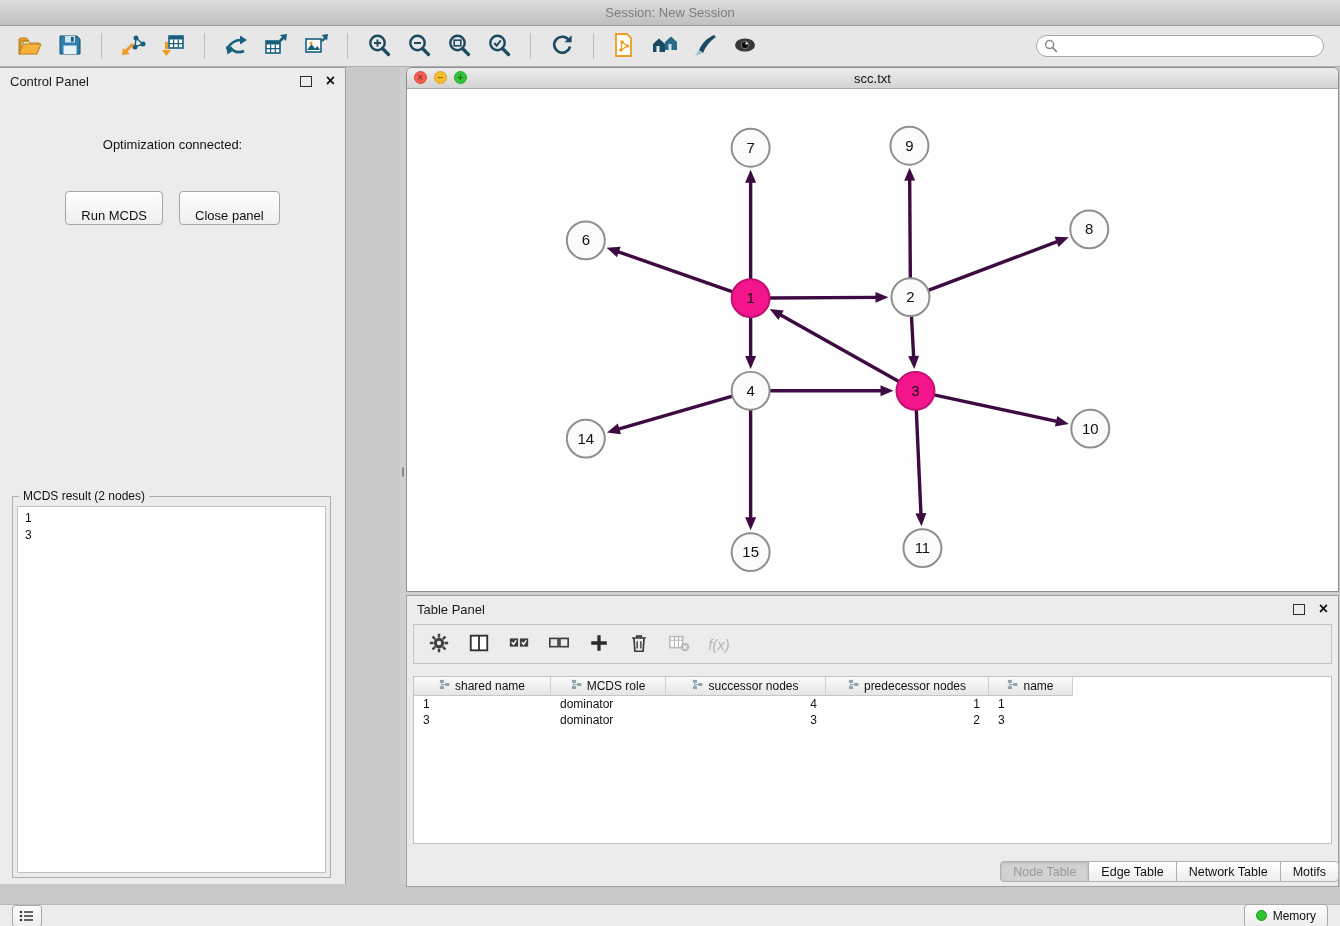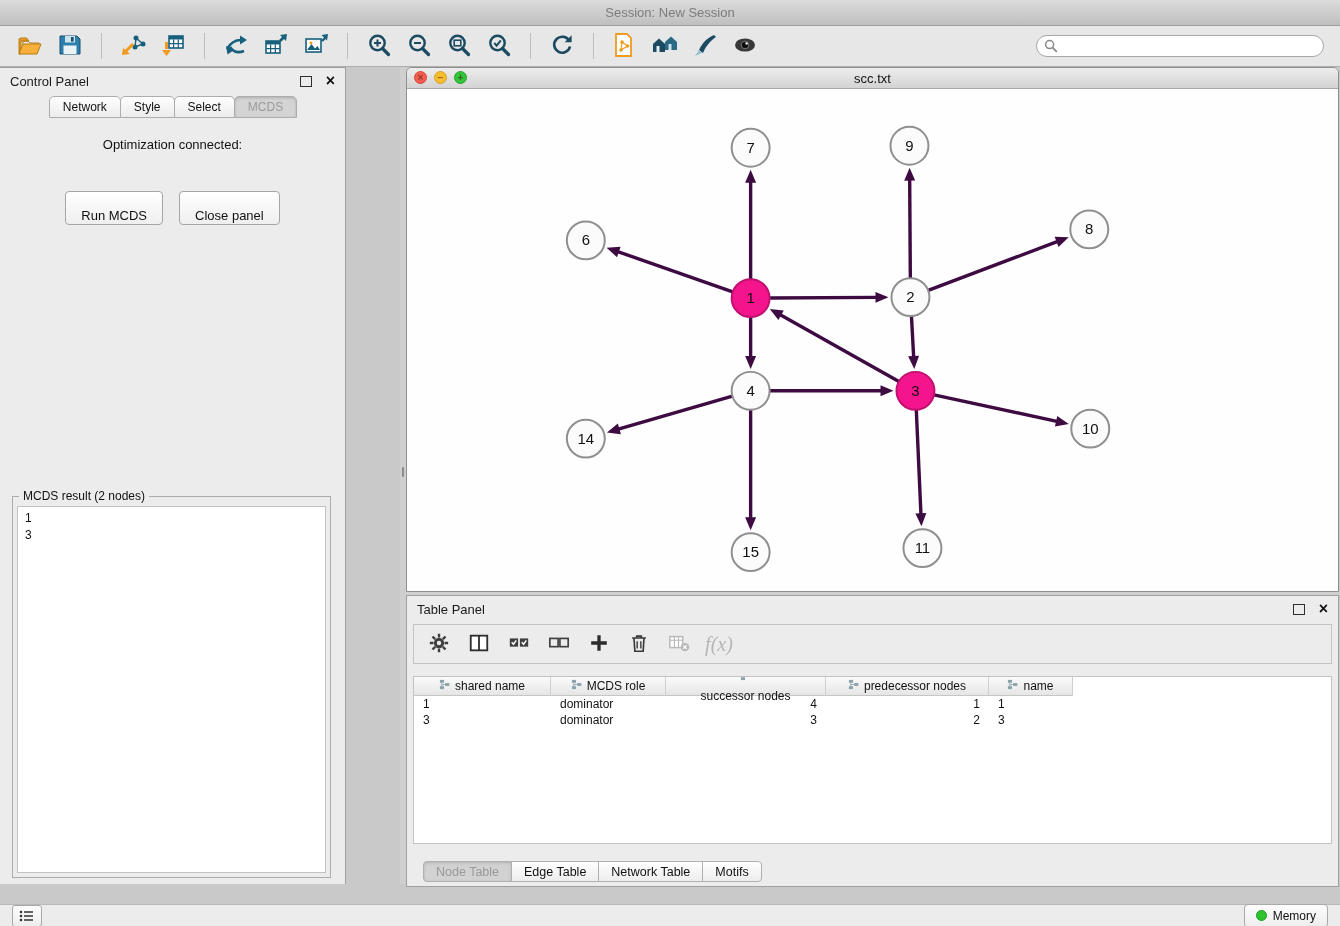--- a/index.html
+++ b/index.html
@@ -75,31 +75,31 @@
   #graph-svg{position:absolute;left:0;top:0;width:100%;height:100%}
   .hsplit{position:absolute;left:406px;right:0;top:592px;height:3px;background:#cfcfcf}
 
   
   .table-panel{position:absolute;left:406px;right:1px;top:595px;height:292px;background:#ececec;
     border:1px solid #9f9f9f;box-sizing:border-box}
   .tp-toolbar{position:absolute;left:6px;right:6px;top:28px;height:40px;background:#ececec;
     border:1px solid #c3c3c3;display:flex;align-items:center;padding:0 10px;gap:10px;box-sizing:border-box}
   .tp-toolbar .tbtn{width:30px;height:28px}
   .tp-toolbar .tbtn svg{width:22px;height:22px}
-  .fx{font-family:Liberation Serif, serif;font-style:italic;font-size:20px;color:#b5b5b5}
+  .fx{font-family:Liberation Sans, sans-serif;font-style:italic;font-size:15px;color:#b5b5b5}
   .tp-table{position:absolute;left:6px;right:6px;top:80px;bottom:42px;background:#fff;
     border:1px solid #c3c3c3;overflow:hidden}
   .tb-headrow{display:flex;height:19px}
   .tb-hcell{box-sizing:border-box;border-right:1px solid #cfcfcf;border-bottom:1px solid #c6c6c6;
     background:linear-gradient(#fbfbfb,#e5e5e5);display:flex;align-items:center;justify-content:center;
     gap:5px;font-size:12px;color:#111;cursor:pointer}
   .tb-row{display:flex;height:16px;font-size:12px;color:#111;cursor:default}
   .tb-cell{box-sizing:border-box;padding:0 9px;display:flex;align-items:center;overflow:hidden}
   .tb-cell.right{justify-content:flex-end}
-  .tp-tabs{position:absolute;left:16px;right:0;bottom:4px;display:flex;justify-content:flex-start}
+  .tp-tabs{position:absolute;left:7px;right:0;bottom:4px;display:flex;justify-content:flex-end}
   .tp-tab{height:19px;padding:0 12px;display:flex;align-items:center;font-size:12.5px;cursor:pointer;
     border:1px solid #b0b0b0;background:linear-gradient(#ffffff,#ededed);color:#111;margin-right:-1px}
   .tp-tab:first-child{border-radius:4px 0 0 4px}
   .tp-tab:last-child{border-radius:0 4px 4px 0}
   .tp-tab.active{background:#d2d2d2;color:#999;box-shadow:inset 0 1px 3px rgba(0,0,0,.15)}
 
   
   .status-bar{position:absolute;left:0;right:0;bottom:0;height:22px;background:#ececec;
     border-top:1px solid #b9b9b9;display:flex;align-items:center;padding:0 12px;box-sizing:border-box}
   .list-btn{width:28px;height:20px;border:1px solid #a9a9a9;border-radius:3px;cursor:pointer;
@@ -257,26 +257,20 @@
   </div>
 </div>
 
 <div class="control-panel">
   <div class="panel-header">
     <span>Control Panel</span>
     <span class="spacer"></span>
     <span class="float-btn"></span>
     <span class="close-btn">×</span>
   </div>
-  <div class="cp-tabs" id="cp-tabs">
-      <div class="cp-tab">Network</div>
-      <div class="cp-tab">Style</div>
-      <div class="cp-tab">Select</div>
-      <div class="cp-tab active">MCDS</div>
-    </div>
   <div class="cp-body">
     <div class="opt-label">Optimization connected:</div>
     <div class="btn-row">
       <button class="pbtn">Run MCDS</button>
       <button class="pbtn">Close panel</button>
     </div>
     <div class="result-box">
       <span class="result-title">MCDS result (2 nodes)</span>
       <div class="result-list" id="result-list">1
 3</div>
@@ -448,21 +442,21 @@
         </div>
         <div class="tb-hcell" style="width: 115px;">
           <span><svg width="11" height="11" viewBox="0 0 12 12">
               <rect x="1" y="1" width="4.5" height="3.2" fill="#8fa3ad"></rect>
               <rect x="1" y="7.8" width="4.5" height="3.2" fill="#8fa3ad"></rect>
               <rect x="6.8" y="4.4" width="4.5" height="3.2" fill="#8fa3ad"></rect>
               <path d="M3 4.5v3.5M3 6h4.5" stroke="#8fa3ad" fill="none"></path>
             </svg></span>
           <span>MCDS role</span>
         </div>
-        <div class="tb-hcell" style="width: 160px; flex-direction: column;">
+        <div class="tb-hcell" style="width: 160px;">
           <span><svg width="11" height="11" viewBox="0 0 12 12">
               <rect x="1" y="1" width="4.5" height="3.2" fill="#8fa3ad"></rect>
               <rect x="1" y="7.8" width="4.5" height="3.2" fill="#8fa3ad"></rect>
               <rect x="6.8" y="4.4" width="4.5" height="3.2" fill="#8fa3ad"></rect>
               <path d="M3 4.5v3.5M3 6h4.5" stroke="#8fa3ad" fill="none"></path>
             </svg></span>
           <span>successor nodes</span>
         </div>
         <div class="tb-hcell" style="width: 163px;">
           <span><svg width="11" height="11" viewBox="0 0 12 12">

